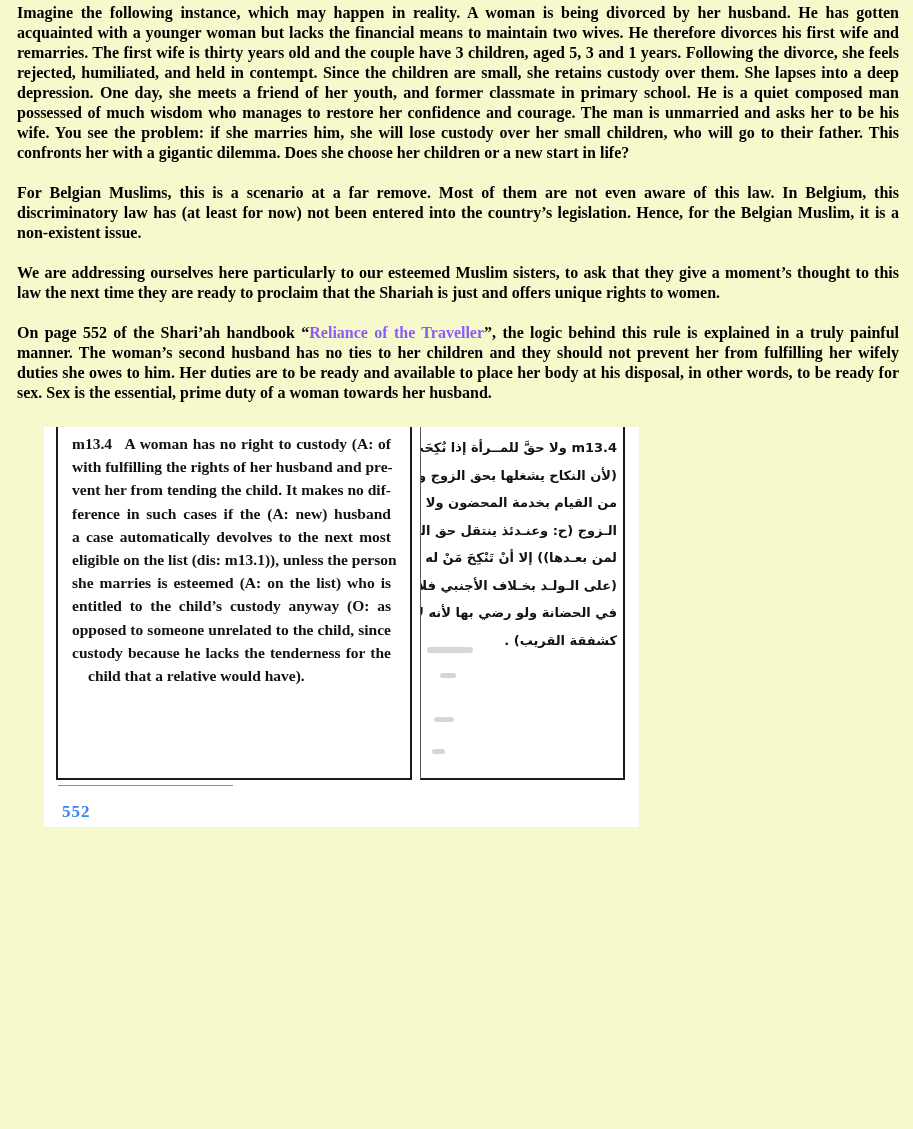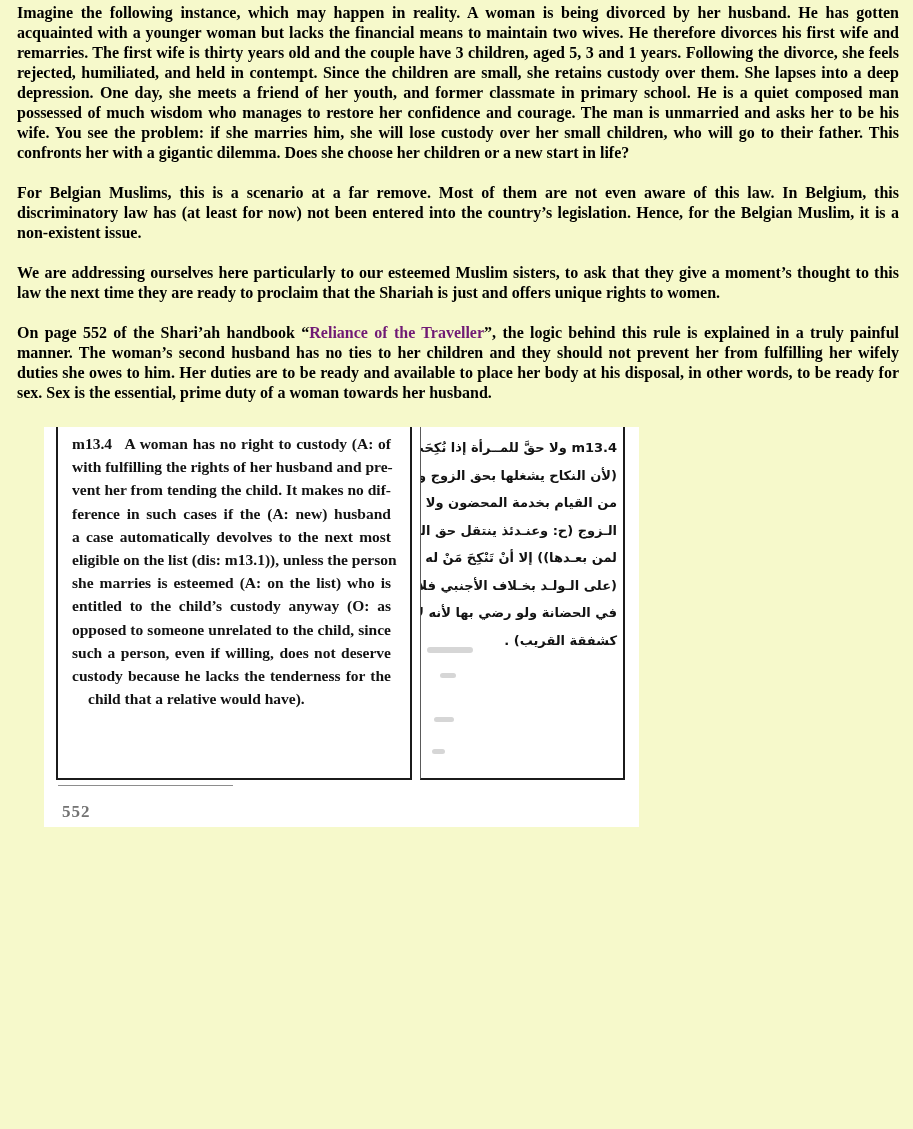--- a/index.html
+++ b/index.html
@@ -12,21 +12,21 @@
   }
   .content { padding: 3px 14px 0 17px; font-weight: bold; }
   p.body-par {
     font-size: 16px;
     line-height: 20px;
     text-align: justify;
     margin: 0 0 20px 0;
     color: #000;
   }
   a.reliance {
-    color: #701a75;
+    color: #8b5cf6;
     text-decoration: none;
     cursor: pointer;
   }
   
   .scan {
     position: relative;
     width: 595px; height: 400px;
     background: #FFFFFF;
     margin: 24px 0 0 27px;
   }
@@ -65,21 +65,21 @@
     font-size: 13px;
     line-height: 27.5px;
     color: #131313;
     white-space: nowrap;
     text-align: justify;
     text-align-last: justify;
   }
   .col-ar div:last-child { text-align-last: right; }
   .page-num {
     position: absolute; left: 18px; top: 375px;
-    font-size: 17px; color: #737373;
+    font-size: 17px; color: #3b82f6;
     letter-spacing: 1px;
   }
   .rule-frag {
     position: absolute; left: 14px; top: 358px;
     width: 175px; height: 1px; background: #8d8d8d;
   }
   .speck { position: absolute; background: rgba(70,70,70,0.22); border-radius: 3px; }
   .speck.s1 { left: 383px; top: 220px; width: 46px; height: 6px; }
   .speck.s2 { left: 396px; top: 246px; width: 16px; height: 5px; }
   .speck.s3 { left: 390px; top: 290px; width: 20px; height: 5px; }
@@ -103,21 +103,20 @@
     <div class="col-en">
         <div>m13.4  A woman has no right to custody (A: of</div>
         <div>with fulfilling the rights of her husband and pre-</div>
         <div>vent her from tending the child. It makes no dif-</div>
         <div>ference in such cases if the (A: new) husband</div>
         <div>a case automatically devolves to the next most</div>
         <div>eligible on the list (dis: m13.1)), unless the person</div>
         <div>she marries is esteemed (A: on the list) who is</div>
         <div>entitled to the child’s custody anyway (O: as</div>
         <div>opposed to someone unrelated to the child, since</div>
-        <div>such a person, even if willing, does not deserve</div>
         <div>custody because he lacks the tenderness for the</div>
         <div>child that a relative would have).</div>
       </div>
 
     <div class="col-ar">
         <div>m13.4 ولا حقَّ للمــرأة إذا نُكِحَتْ</div>
         <div>(لأن النكاح يشغلها بحق الزوج ويمنعها</div>
         <div>من القيام بخدمة المحضون ولا أثر لرضا</div>
         <div>الـزوج (ح: وعنـدئذ ينتقل حق الحضانة</div>
         <div>لمن بعـدها)) إلا أنْ تَنْكِحَ مَنْ له حضانتُهُ</div>

